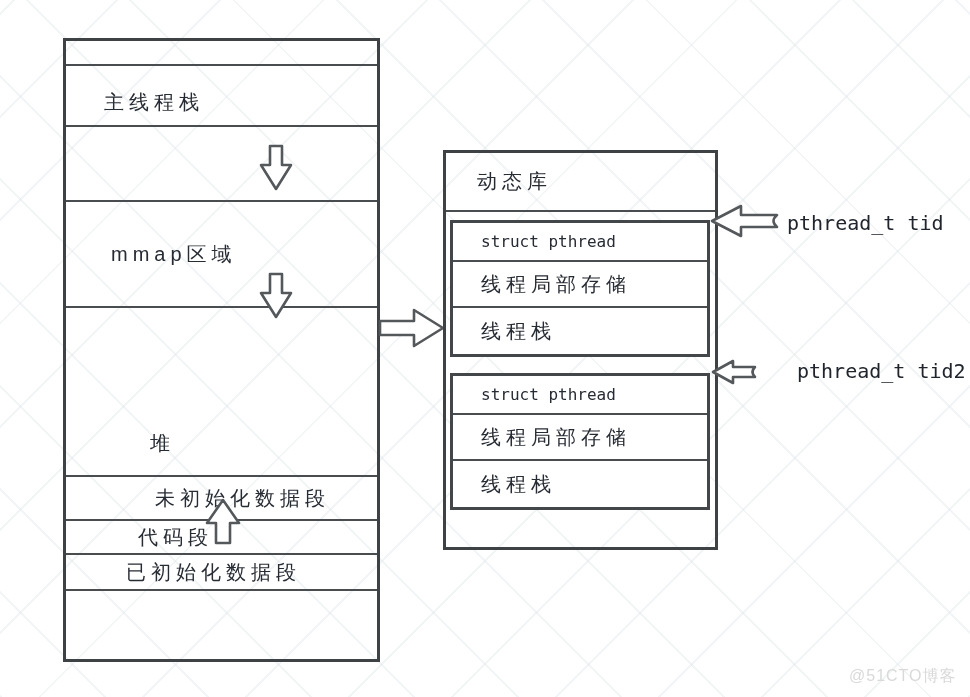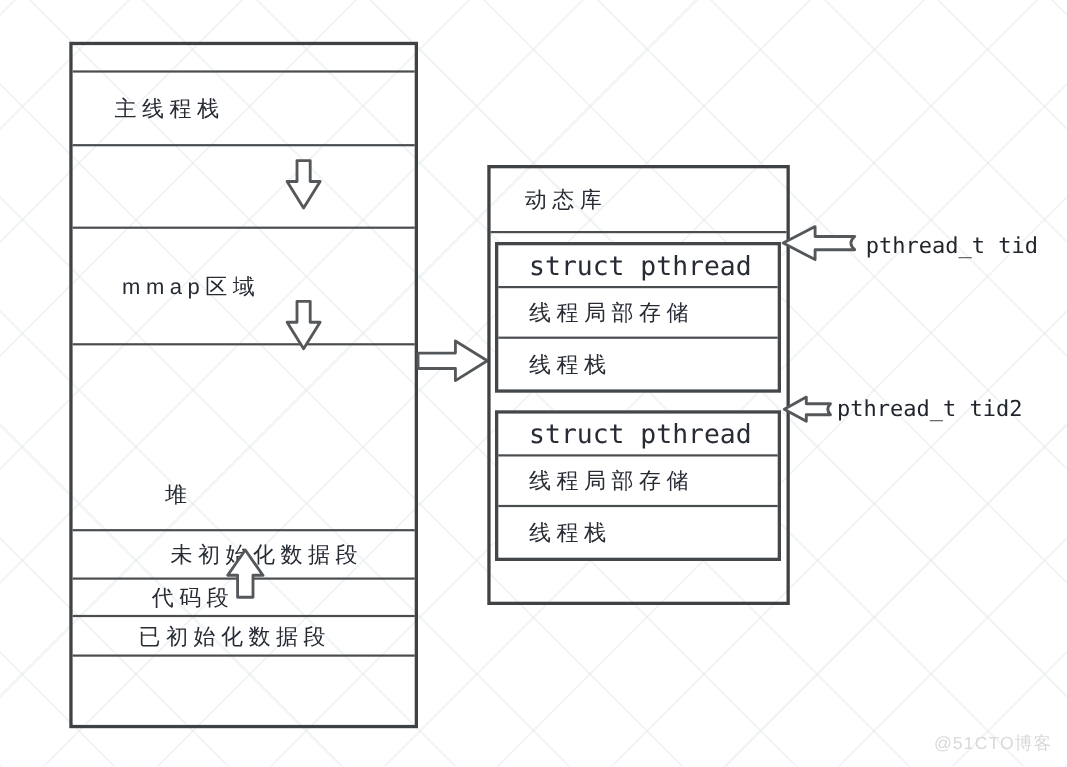--- a/index.html
+++ b/index.html
@@ -11,32 +11,32 @@
     overflow: hidden;
   }
   #canvas {
     position: absolute; left: 0; top: 0; width: 970px; height: 697px;
     background-color: #ffffff;
     background-image:
       repeating-linear-gradient(45deg,  rgba(222,229,233,0.38) 0px, rgba(222,229,233,0.38) 2px, transparent 2px, transparent 73px),
       repeating-linear-gradient(-45deg, rgba(222,229,233,0.38) 0px, rgba(222,229,233,0.38) 2px, transparent 2px, transparent 73px);
   }
   .cjk { font-size: 20px; letter-spacing: 5px; }
-  .mono { font-family: "DejaVu Sans Mono", "Liberation Mono", monospace; font-size: 24px; letter-spacing: 0px; }
+  .mono { font-family: "DejaVu Sans Mono", "Liberation Mono", monospace; font-size: 16px; letter-spacing: 0px; }
 
   
   #left-box {
     position: absolute; left: 63px; top: 38px; width: 317px; height: 624px;
     border: 3px solid #3f4245; background: transparent;
   }
   .lrow { position: relative; width: 100%; border-bottom: 2px solid #4a4d50; display: flex; align-items: center; }
   .lrow:last-child { border-bottom: none; }
   #row-kernel      { height: 76px;  border-bottom-width: 3px; padding-left: 47px; }
   #row-gap1        { height: 25px; }
-  #row-mainstack   { height: 67px;  padding-left: 38px; }
+  #row-mainstack   { height: 47px;  padding-left: 38px; margin-top: 14px; }
   #row-gap2        { height: 75px; }
   #row-mmap        { height: 106px; padding-left: 45px; }
   #row-heap        { height: 169px; }
   #row-bss         { height: 44px;  padding-left: 89px; }
   #row-data        { height: 36px;  padding-left: 60px; }
   #row-text        { height: 34px;  padding-left: 72px; }
 
   .abs { position: absolute; }
 
   
@@ -155,17 +155,17 @@
   </div>
 
   <svg class="arrow-svg" style="left:708px; top:203px;" width="72" height="36" viewBox="0 0 72 36">
     <path d="M69 12 H33 V3 L4 18 L33 33 V24 H69 Q62 18 69 12 Z"></path>
   </svg>
   <span class="ptr-label" style="left:787px; top:211px;">pthread_t tid</span>
 
   <svg class="arrow-svg" style="left:710px; top:358px;" width="48" height="28" viewBox="0 0 48 28">
     <path d="M45 9 H23 V3 L3 14 L23 25 V19 H45 Q40 14 45 9 Z"></path>
   </svg>
-  <span class="ptr-label" style="left:761px; top:359px;">pthread_t tid2</span>
+  <span class="ptr-label" style="left:797px; top:359px;">pthread_t tid2</span>
 
   <span id="wm-credit">@51CTO博客</span>
 
 </div>
 
 </body></html>

